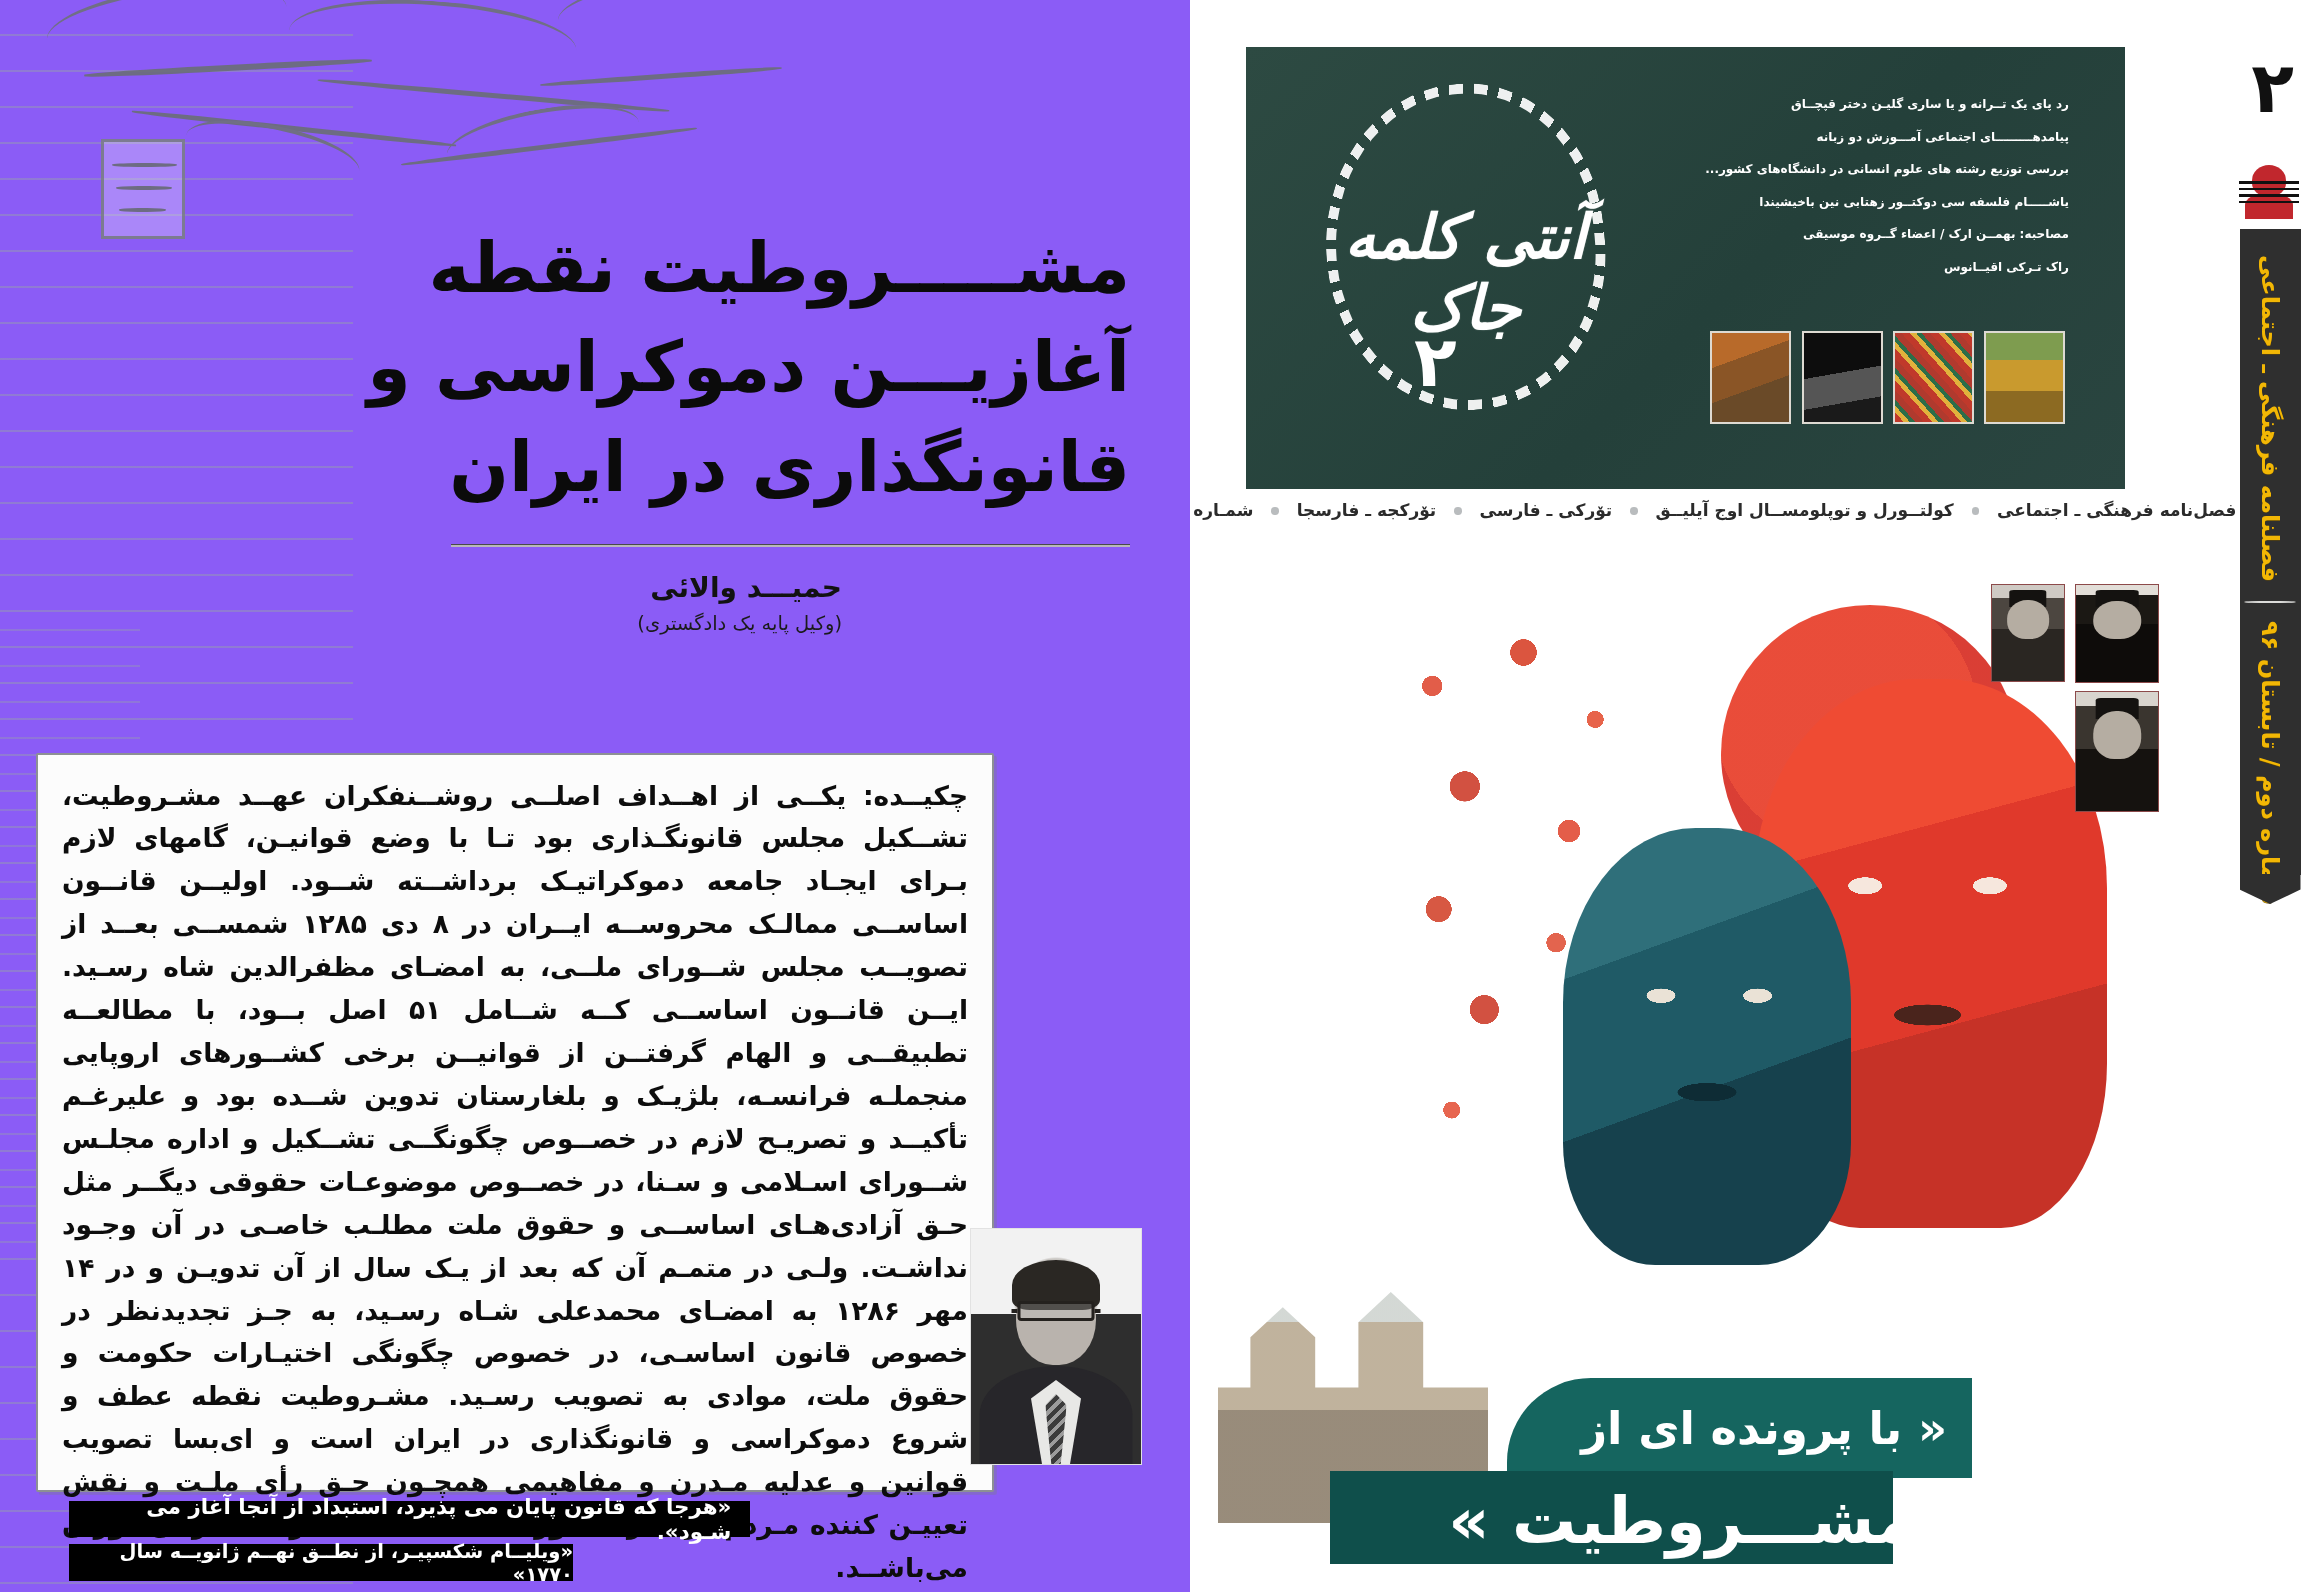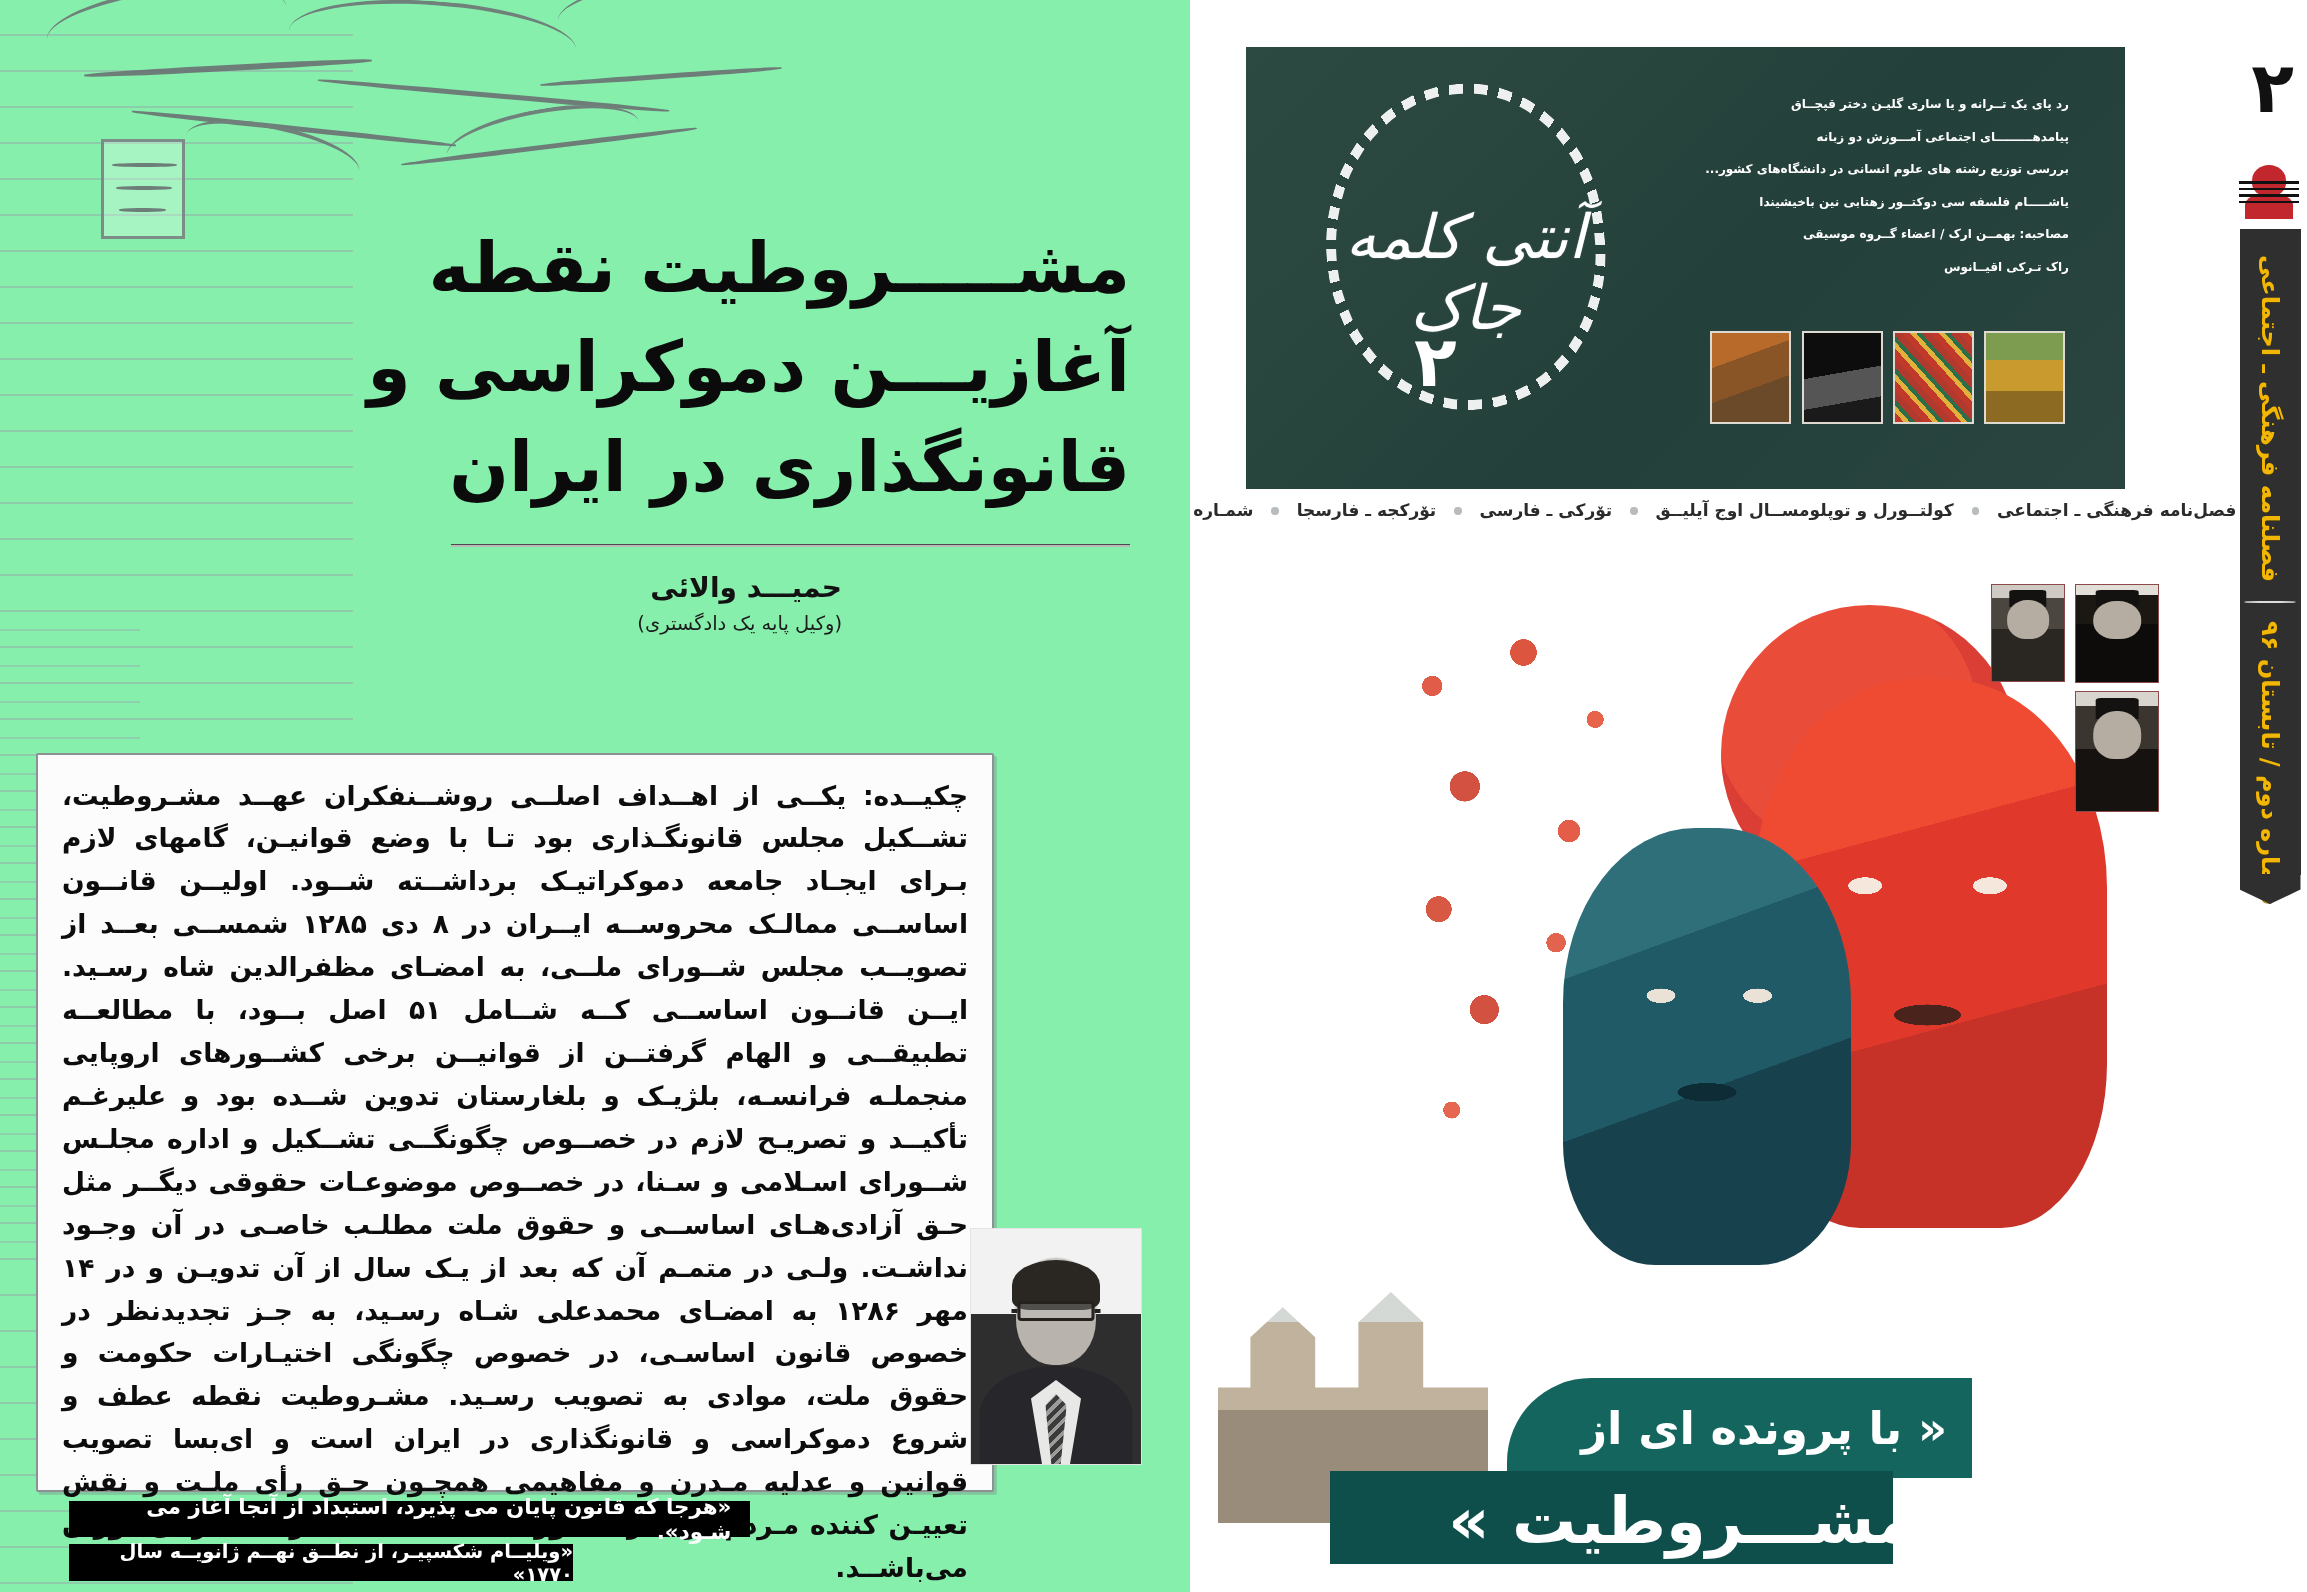--- a/index.html
+++ b/index.html
@@ -9,21 +9,21 @@
     font-family: "DejaVu Sans", "Liberation Sans", sans-serif;
     background: #ffffff;
     position: relative;
   }
   .page { position: absolute; inset: 0; display: flex; }
 
   
   .left-page {
     position: absolute; left: 0; top: 0;
     width: 1190px; height: 1593px;
-    background: #86efac;
+    background: #8b5cf6;
     overflow: hidden;
   }
   
   .ruled {
     position: absolute; left: 0; top: 0; width: 353px; height: 1593px;
     background: repeating-linear-gradient(
       to bottom,
       rgba(0,0,0,0) 0px,
       rgba(0,0,0,0) 34px,
       rgba(150,160,170,0.45) 34px,
@@ -230,21 +230,21 @@
     border-radius: 52% 48% 50% 50%;
     transform: rotate(-6deg);
     -webkit-mask-image: repeating-conic-gradient(from 0deg, #000 0deg 5deg, transparent 5deg 9deg);
             mask-image: repeating-conic-gradient(from 0deg, #000 0deg 5deg, transparent 5deg 9deg);
   }
   .logo-script {
     position: absolute; left: 0; top: 140px;
     width: 335px; text-align: center;
     color: #fff;
     font-size: 61px;
-    font-weight: 400;
+    font-weight: 700;
     direction: rtl;
     font-style: italic;
     letter-spacing: -1.9px;
     text-shadow: 0 0 1.4px rgba(255,255,255,0.35);
   }
   .logo-issue {
     position: absolute; left: 116px; top: 260px;
     color: #fff; font-size: 70px; font-weight: 700;
   }
   .cover-heads {

